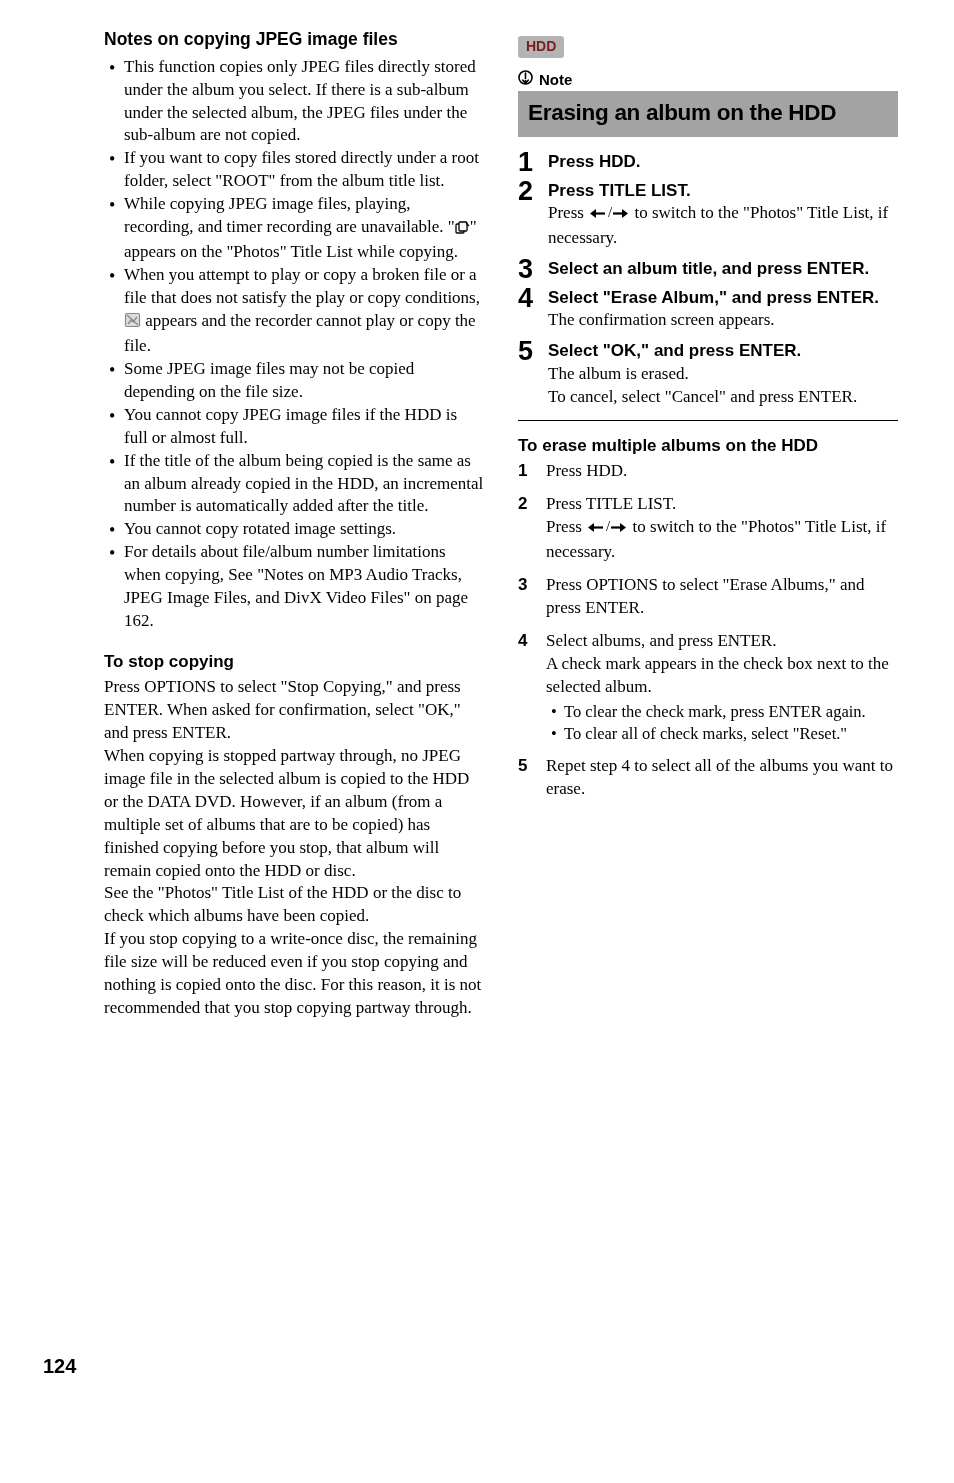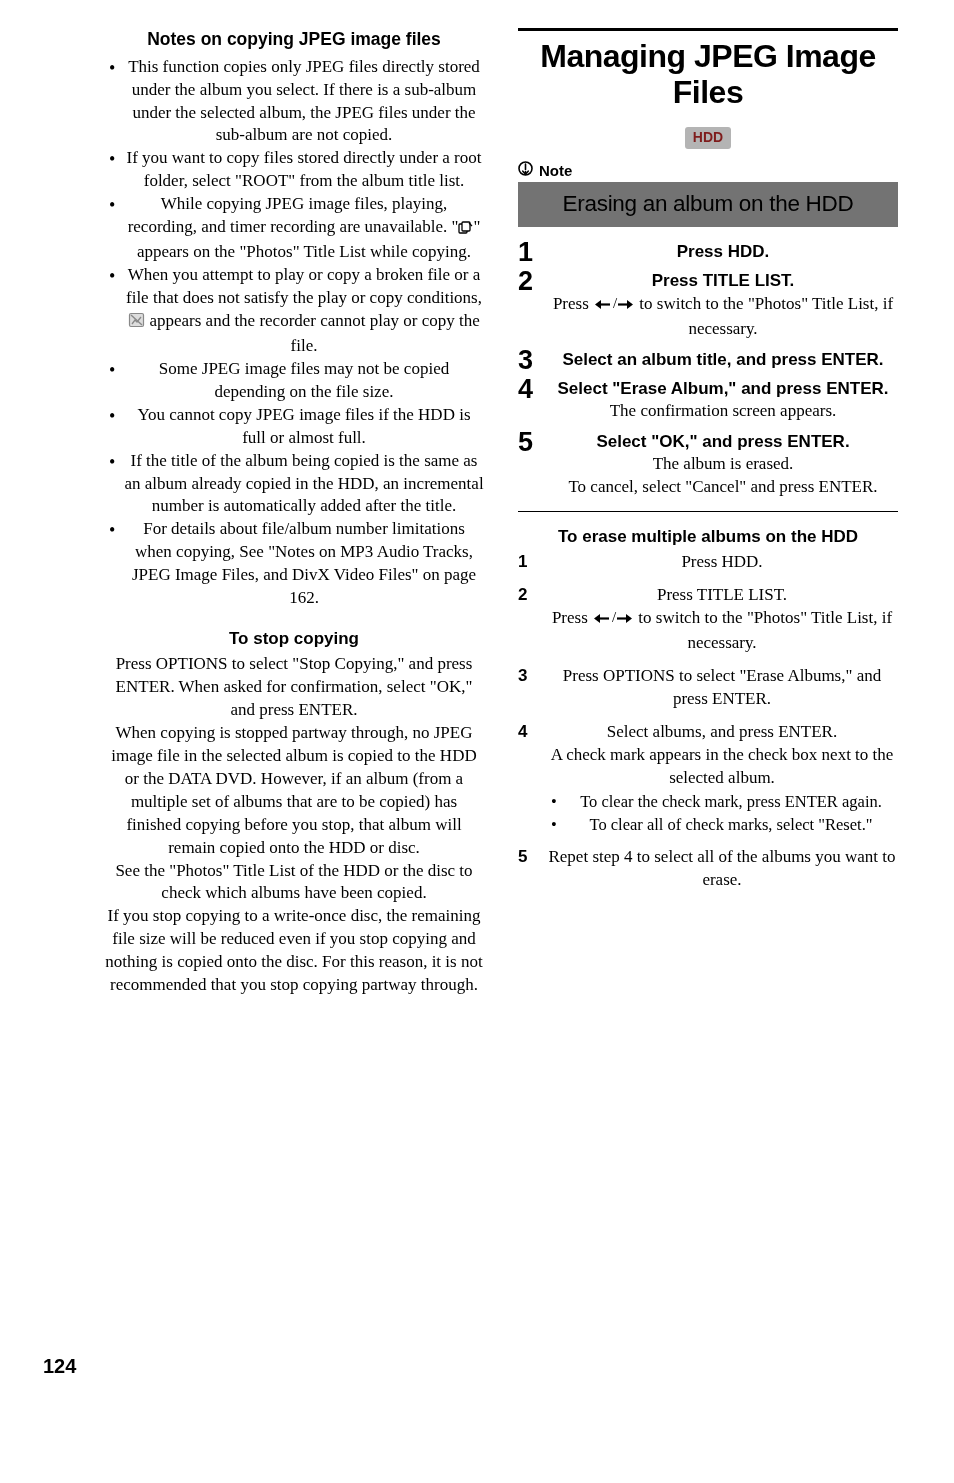--- a/index.html
+++ b/index.html
@@ -10,21 +10,20 @@
     line-height: 1.35;
     color: #000;
     background: #fff;
     width: 954px;
   }
   .page {
     padding: 28px 56px 30px 104px;
     position: relative;
     min-height: 1400px;
     box-sizing: border-box;
-    text-align: center;
   }
   .columns {
     display: flex;
     gap: 34px;
   }
   .col {
     width: 50%;
   }
   .section-heading {
     font-family: Arial, Helvetica, sans-serif;
@@ -87,23 +86,23 @@
     align-items: center;
     gap: 6px;
     margin-bottom: 1px;
   }
   .note-text {
     font-size: 15.5px;
     margin: 0 0 18px 0;
     line-height: 1.25;
   }
   .gray-bar {
-    background: #737373;
-    font-family: Arial, Helvetica, sans-serif;
-    font-weight: 400;
+    background: #a3a3a3;
+    font-family: Arial, Helvetica, sans-serif;
+    font-weight: 700;
     font-size: 22.5px;
     padding: 7px 10px 8px 10px;
     margin: 0 0 14px 0;
     letter-spacing: -0.3px;
   }
   .step-list {
     list-style: none;
     margin: 0;
     padding: 0;
     counter-reset: bigstep;
@@ -208,31 +207,29 @@
                 <path d="M11 2 L14 5" stroke="#000" stroke-width="1.3"></path>
               </svg></span>" appears on the "Photos" Title List while copying.</li>
           <li>When you attempt to play or copy a broken file or a file that does not satisfy the play or copy conditions, <span class="inline-svg"><svg width="17" height="16" viewBox="0 0 17 16">
                 <rect x="1.5" y="1.5" width="14" height="13" rx="1.5" fill="#ddd" stroke="#888" stroke-width="1.2"></rect>
                 <path d="M4 12 L7 8 L9 10 L13 5" fill="none" stroke="#888" stroke-width="1.3"></path>
                 <path d="M3 3 L14 13" stroke="#888" stroke-width="1.4"></path>
               </svg></span> appears and the recorder cannot play or copy the file.</li>
           <li>Some JPEG image files may not be copied depending on the file size.</li>
           <li>You cannot copy JPEG image files if the HDD is full or almost full.</li>
           <li>If the title of the album being copied is the same as an album already copied in the HDD, an incremental number is automatically added after the title.</li>
+          <li>You cannot copy rotated image settings.</li>
           <li>For details about file/album number limitations when copying, See "Notes on MP3 Audio Tracks, JPEG Image Files, and DivX Video Files" on page 162.</li>
         </ul>
 
       <p class="subhead">To stop copying</p>
       <div id="stop-body">Press OPTIONS to select "Stop Copying," and press ENTER. When asked for confirmation, select "OK," and press ENTER.<br>When copying is stopped partway through, no JPEG image file in the selected album is copied to the HDD or the DATA DVD. However, if an album (from a multiple set of albums that are to be copied) has finished copying before you stop, that album will remain copied onto the HDD or disc.<br>See the "Photos" Title List of the HDD or the disc to check which albums have been copied.<br>If you stop copying to a write-once disc, the remaining file size will be reduced even if you stop copying and nothing is copied onto the disc. For this reason, it is not recommended that you stop copying partway through.</div>
     </div>
 
     <div class="col">
-      <div class="big-title-wrap">
-        <h1 class="big-title">Managing JPEG Image Files</h1>
-      </div>
       <span class="pill">HDD</span>
 
       <div class="note-label">
         <span class="inline-svg">
           <svg width="15" height="15" viewBox="0 0 15 15">
               <path d="M7.5 1 A6.5 6.5 0 1 0 7.5 14 A6.5 6.5 0 1 0 7.5 1 M7.5 3 L7.5 8.5 M7.5 10.5 L7.5 12" stroke="#000" stroke-width="1.6" fill="none" stroke-linecap="round"></path>
               <path d="M4.8 10.2 L7.5 13 L10.2 10.2" fill="none" stroke="#000" stroke-width="1.6" stroke-linecap="round"></path>
             </svg>
         </span>
         <span>Note</span>

